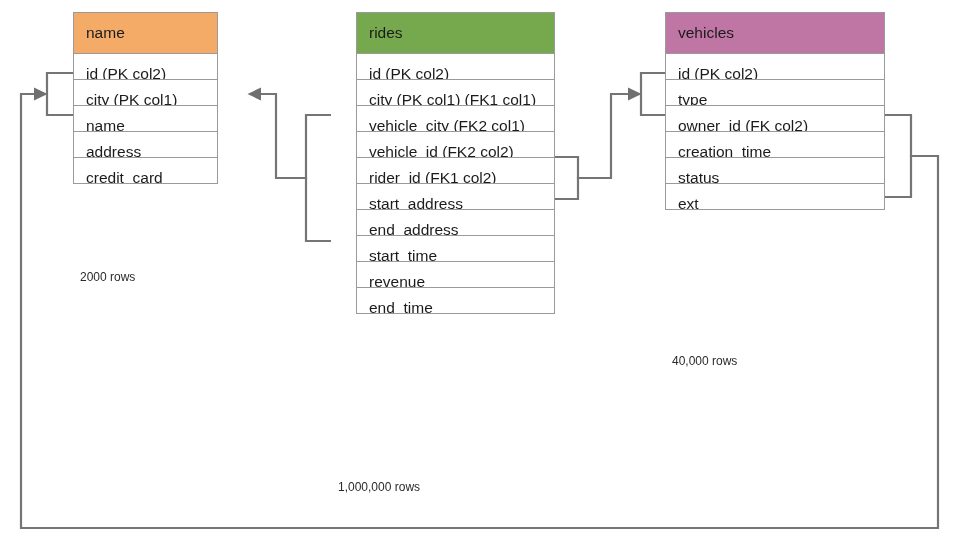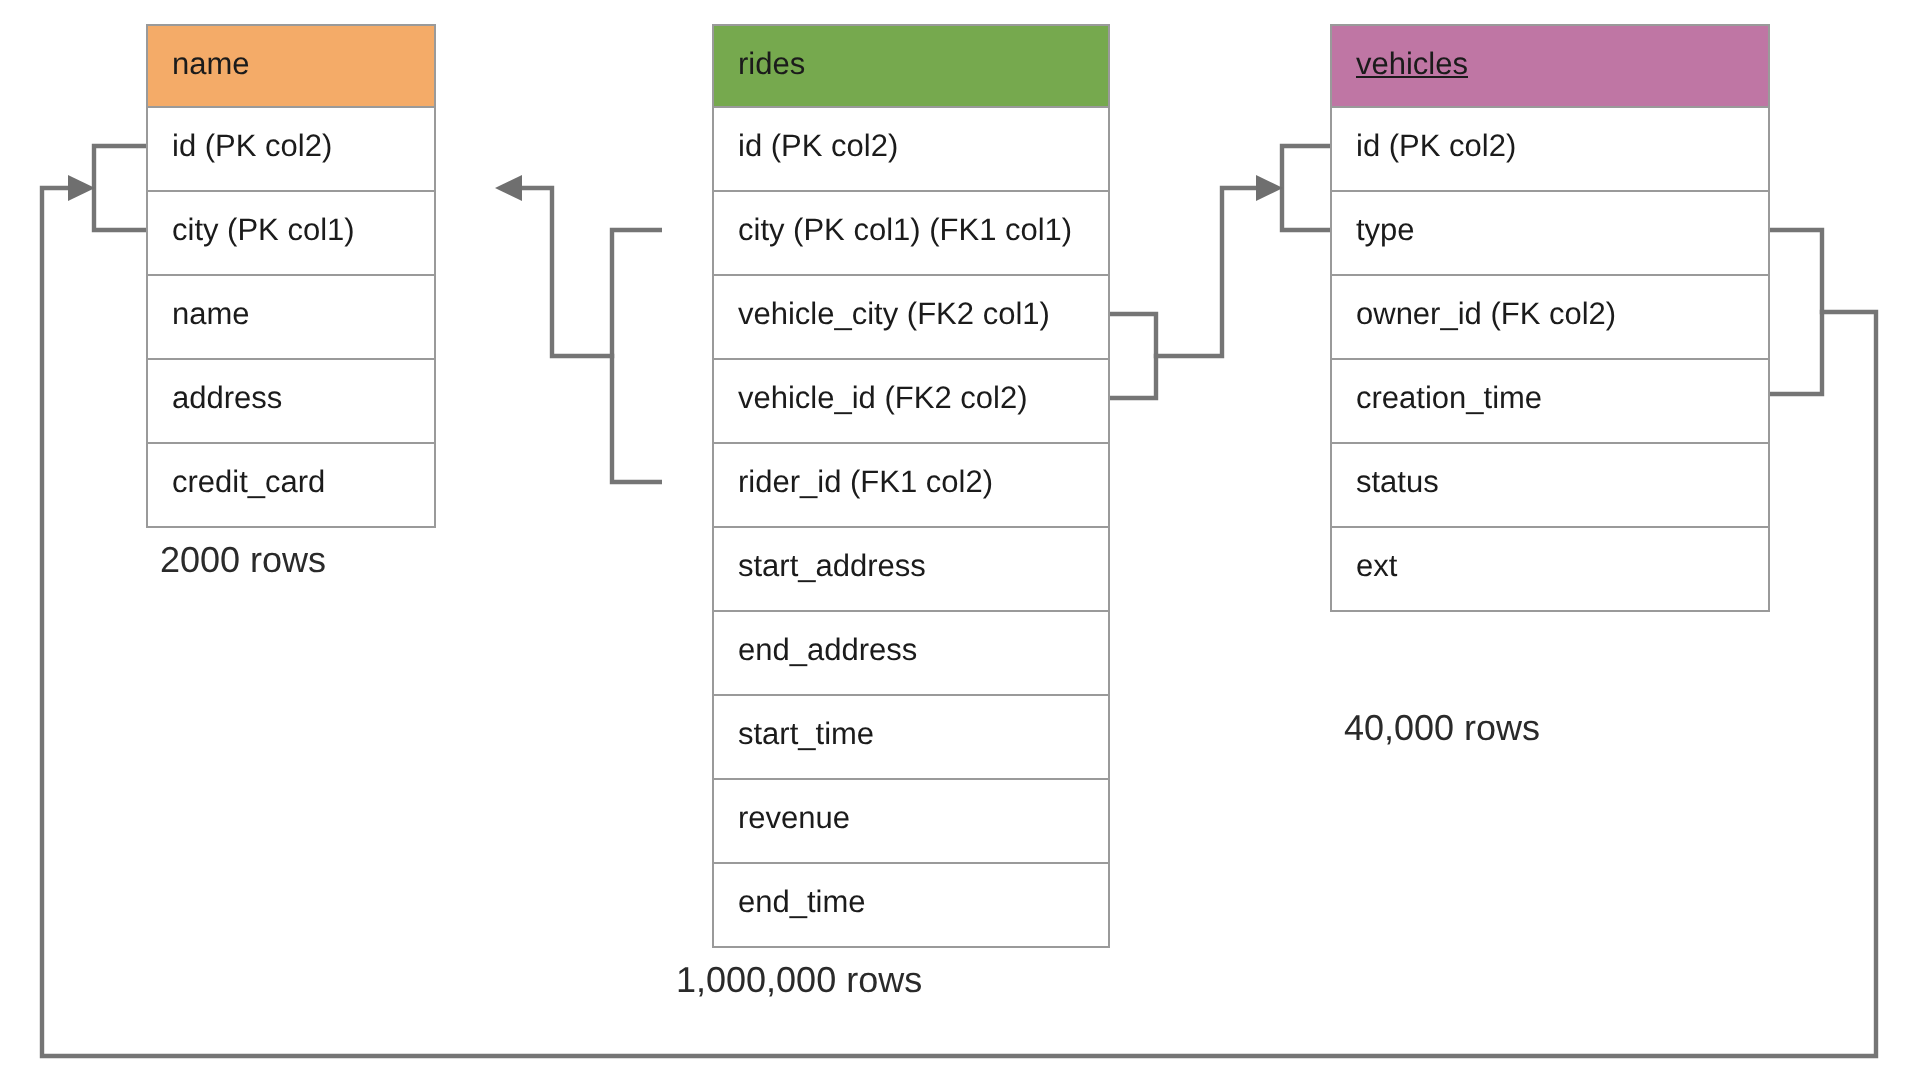--- a/index.html
+++ b/index.html
@@ -44,32 +44,32 @@
     overflow: hidden;
     white-space: nowrap;
   }
   .entity-rows {
     box-sizing: border-box;
   }
   .entity-row {
     box-sizing: border-box;
     border: 1px solid #9a9a9a;
     border-top: none;
-    height: 42px;
+    height: 26px;
     line-height: 40px;
     padding: 0 0 0 12px;
     font-size: 15.5px;
     color: #1b1b1b;
     background: #ffffff;
     overflow: hidden;
     white-space: nowrap;
   }
   .entity-caption {
     position: absolute;
-    font-size: 18px;
+    font-size: 12px;
     color: #2a2a2a;
     white-space: nowrap;
   }
 </style>
 </head>
 <body>
 
 <div id="canvas">
 
   <svg id="connectors" viewBox="0 0 960 540" width="960" height="540">
@@ -122,21 +122,21 @@
       <div class="entity-row">start_address</div>
       <div class="entity-row">end_address</div>
       <div class="entity-row">start_time</div>
       <div class="entity-row">revenue</div>
       <div class="entity-row">end_time</div>
     </div>
   </div>
   <div class="entity-caption" style="left:338px; top:480px;">1,000,000 rows</div>
 
   <div class="entity" style="left:665px; top:12px; width:220px;">
-    <div class="entity-header" style="background:#BF76A4;text-decoration:underline;">vehicles</div>
+    <div class="entity-header" style="background:#BF76A4;">vehicles</div>
     <div class="entity-rows">
       <div class="entity-row">id (PK col2)</div>
       <div class="entity-row">type</div>
       <div class="entity-row">owner_id (FK col2)</div>
       <div class="entity-row">creation_time</div>
       <div class="entity-row">status</div>
       <div class="entity-row">ext</div>
     </div>
   </div>
   <div class="entity-caption" style="left:672px; top:354px;">40,000 rows</div>

